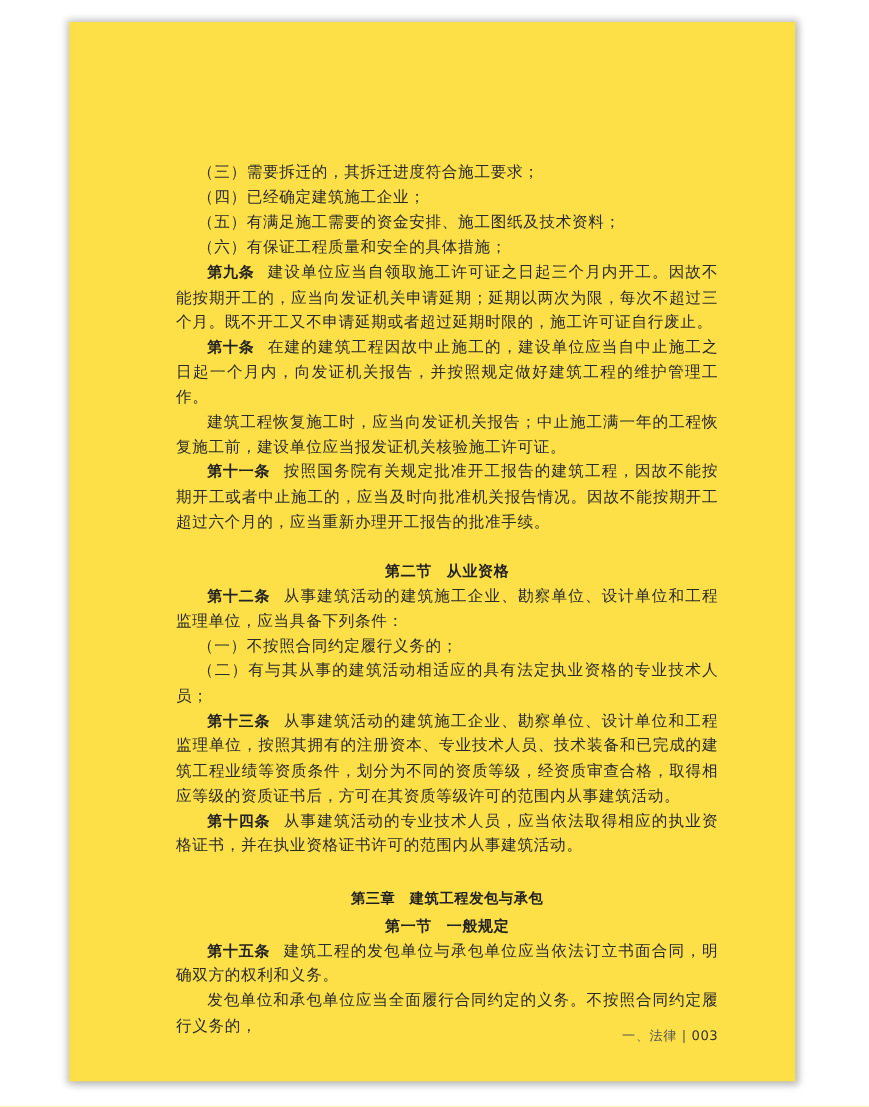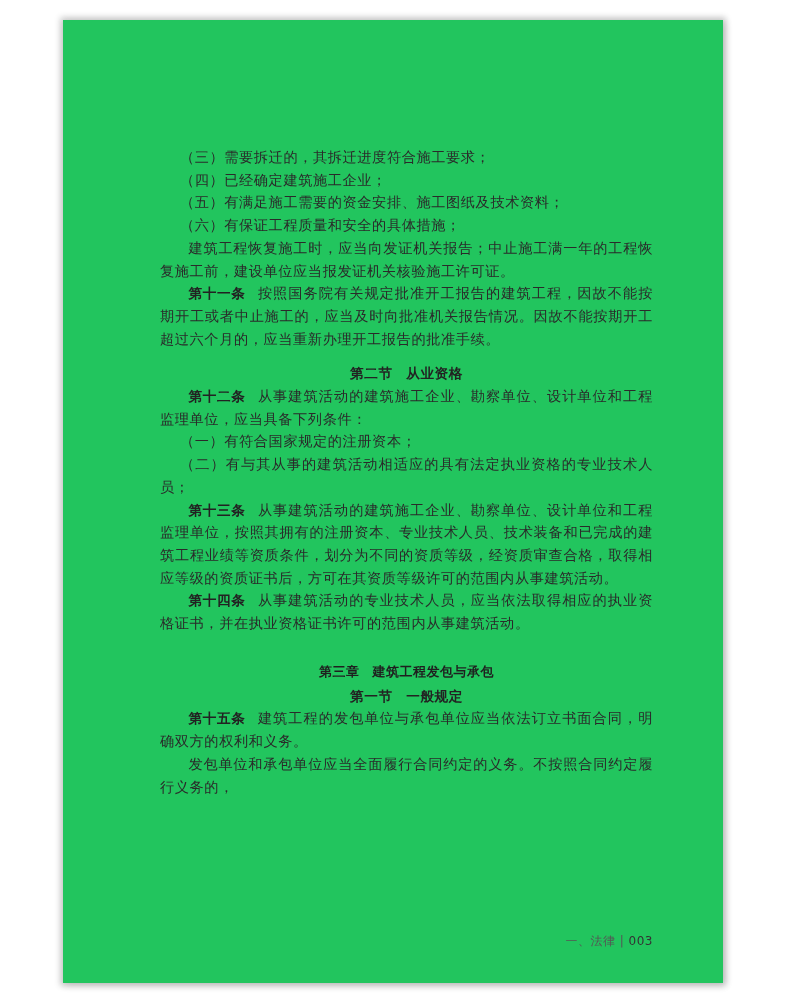--- a/index.html
+++ b/index.html
@@ -6,42 +6,42 @@
     body {
       width: 790px; height: 1006px;
       background: #ffffff;
       position: relative;
       overflow: hidden;
     }
     .page {
       position: absolute;
       left: 63px; top: 20px;
       width: 660px; height: 963px;
-      background: #22c55e;
+      background: #fde047;
       box-shadow: 0 0 6px 3px rgba(0,0,0,0.18), 2px 2px 8px rgba(0,0,0,0.15);
     }
     .content {
       position: absolute;
       left: 97px; top: 126px;
       width: 493px;
       font-family: "DejaVu Serif", "Liberation Serif", serif;
       font-size: 14.2px;
       line-height: 22.7px;
       color: #2a2a2a;
       letter-spacing: 0.6px;
     }
     p { margin: 0; text-align: justify; text-indent: 2em; }
     p.item { text-indent: 1.4em; }
     .art { font-family: "DejaVu Sans", "Liberation Sans", sans-serif; font-weight: bold; font-size: 13.6px; letter-spacing: 0.3px; margin-right: 0.9em; color: #222; }
     .section {
       text-align: center; text-indent: 0;
       font-family: "DejaVu Sans", "Liberation Sans", sans-serif;
       font-weight: bold; font-size: 13.6px; color: #222;
     }
-    .section.gap { margin-top: 12px; }
+    .section.gap { margin-top: 22px; }
     .chapter {
       text-align: center; text-indent: 0;
       font-family: "DejaVu Serif", "Liberation Serif", serif;
       font-weight: bold; font-size: 13px; line-height: 26px;
       margin-top: 24px; color: #1f1f1f; letter-spacing: 0.5px;
     }
     .sp { display: inline-block; width: 1em; }
     .footer {
       position: absolute;
       right: 70px; top: 913px;
@@ -53,27 +53,29 @@
   </style>
 </head>
 <body>
 
 <div class="page">
   <div class="content">
     <p class="item">（三）需要拆迁的，其拆迁进度符合施工要求；</p>
     <p class="item">（四）已经确定建筑施工企业；</p>
     <p class="item">（五）有满足施工需要的资金安排、施工图纸及技术资料；</p>
     <p class="item">（六）有保证工程质量和安全的具体措施；</p>
+    <p><span class="art">第九条</span><span>建设单位应当自领取施工许可证之日起三个月内开工。因故不能按期开工的，应当向发证机关申请延期；延期以两次为限，每次不超过三个月。既不开工又不申请延期或者超过延期时限的，施工许可证自行废止。</span></p>
+    <p><span class="art">第十条</span><span>在建的建筑工程因故中止施工的，建设单位应当自中止施工之日起一个月内，向发证机关报告，并按照规定做好建筑工程的维护管理工作。</span></p>
     <p>建筑工程恢复施工时，应当向发证机关报告；中止施工满一年的工程恢复施工前，建设单位应当报发证机关核验施工许可证。</p>
     <p><span class="art">第十一条</span><span>按照国务院有关规定批准开工报告的建筑工程，因故不能按期开工或者中止施工的，应当及时向批准机关报告情况。因故不能按期开工超过六个月的，应当重新办理开工报告的批准手续。</span></p>
 
     <p class="section gap"><span>第二节</span><span class="sp"></span><span>从业资格</span></p>
 
     <p><span class="art">第十二条</span><span>从事建筑活动的建筑施工企业、勘察单位、设计单位和工程监理单位，应当具备下列条件：</span></p>
-    <p class="item">（一）有符合国家规定的注册资本；</p>
+    <p class="item">（一）不按照合同约定履行义务的；</p>
     <p class="item">（二）有与其从事的建筑活动相适应的具有法定执业资格的专业技术人员；</p>
     <p><span class="art">第十三条</span><span>从事建筑活动的建筑施工企业、勘察单位、设计单位和工程监理单位，按照其拥有的注册资本、专业技术人员、技术装备和已完成的建筑工程业绩等资质条件，划分为不同的资质等级，经资质审查合格，取得相应等级的资质证书后，方可在其资质等级许可的范围内从事建筑活动。</span></p>
     <p><span class="art">第十四条</span><span>从事建筑活动的专业技术人员，应当依法取得相应的执业资格证书，并在执业资格证书许可的范围内从事建筑活动。</span></p>
 
     <p class="chapter"><span>第三章</span><span class="sp"></span><span>建筑工程发包与承包</span></p>
     <p class="section"><span>第一节</span><span class="sp"></span><span>一般规定</span></p>
 
     <p><span class="art">第十五条</span><span>建筑工程的发包单位与承包单位应当依法订立书面合同，明确双方的权利和义务。</span></p>
     <p>发包单位和承包单位应当全面履行合同约定的义务。不按照合同约定履行义务的，</p>
   </div>

